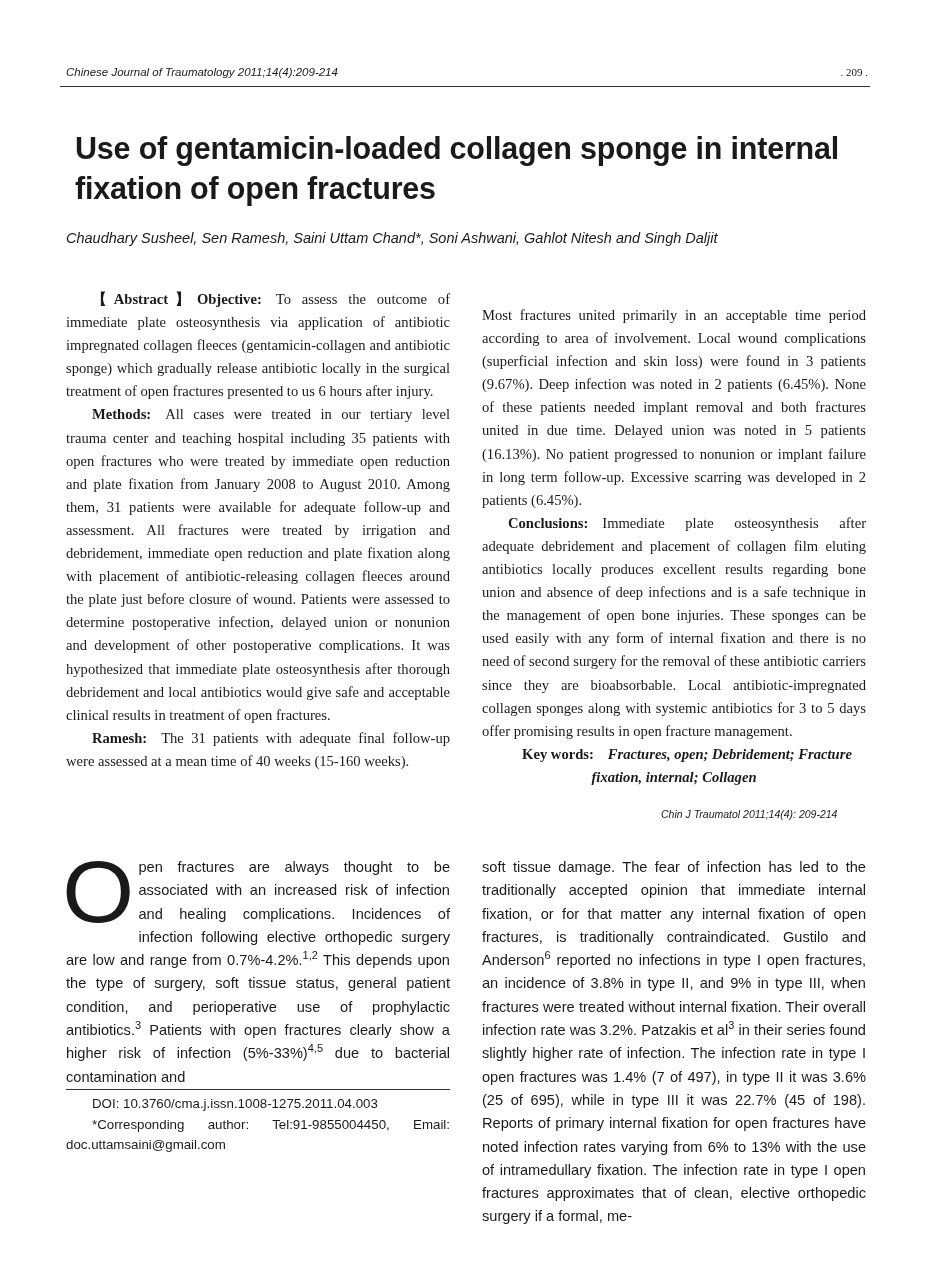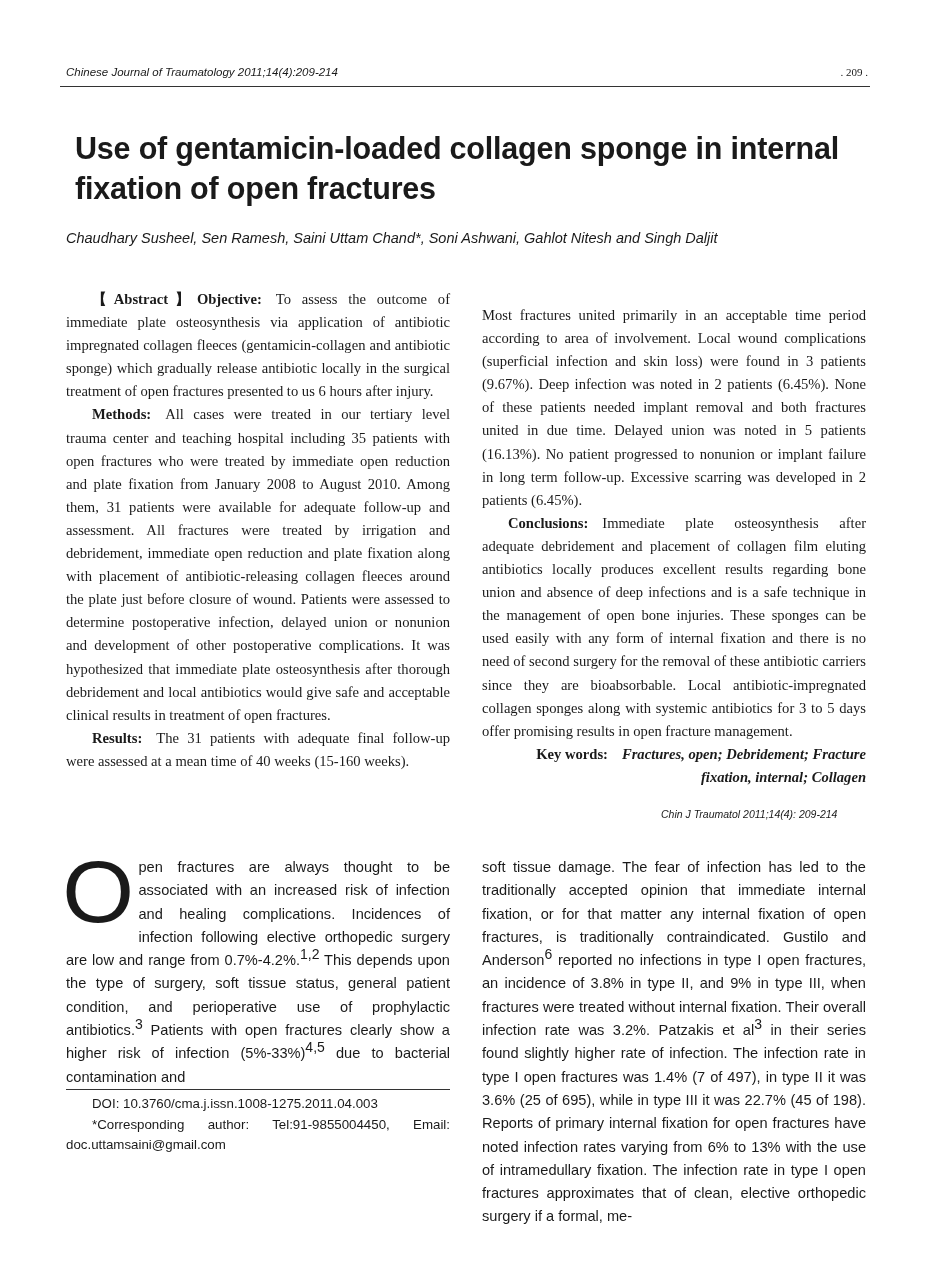--- a/index.html
+++ b/index.html
@@ -13,48 +13,48 @@
   .abs p { margin: 0; text-indent: 26px; }
   .abs b.lbl { font-weight: bold; margin-right: 14px; }
   .abs-left { left: 66px; top: 288px; width: 384px; }
   .abs-right { left: 482px; top: 288px; width: 384px; margin-top: 16px; }
   .cite { position: absolute; left: 637px; top: 808px; font-family: "Liberation Sans", sans-serif; font-style: italic; font-size: 10.5px; margin-left: 24px; }
   .body { position: absolute; font-family: "Liberation Sans", sans-serif; font-size: 14.6px; line-height: 23.3px; text-align: justify; }
   .body-left { left: 66px; top: 856px; width: 384px; }
   .body-right { left: 482px; top: 856px; width: 384px; }
   .body p { margin: 0; }
   .dropcap { float: left; font-family: "Liberation Sans", sans-serif; font-size: 88px; line-height: 68px; margin: 2px 6px 0 -2px; font-weight: normal; transform: scaleX(1.05); }
-  sup { font-size: 14px; line-height: 0; vertical-align: 6px; }
+  sup { font-size: 11px; line-height: 0; vertical-align: 6px; }
   .footrule { position: absolute; left: 66px; top: 1089px; width: 384px; border-top: 1.2px solid #333; }
   .foot { position: absolute; left: 66px; top: 1094px; width: 384px; font-family: "Liberation Sans", sans-serif; font-size: 13.3px; line-height: 20.5px; text-align: justify; }
   .foot p { margin: 0; text-indent: 26px; }
 </style>
 </head>
 <body>
 
 <div class="runhead">
   <span>Chinese Journal of Traumatology 2011;14(4):209-214</span>
   <span class="page">. 209 .</span>
 </div>
 <div class="headrule"></div>
 
 <h1 class="title">Use of gentamicin-loaded collagen sponge in internal fixation of open fractures</h1>
 
 <div class="authors">Chaudhary Susheel, Sen Ramesh, Saini Uttam Chand*, Soni Ashwani, Gahlot Nitesh and Singh Daljit</div>
 
 <div class="abs abs-left">
   <p><b>【Abstract】</b><b class="lbl">Objective:</b><span>To assess the outcome of immediate plate osteosynthesis via application of antibiotic impregnated collagen fleeces (gentamicin-collagen and antibiotic sponge) which gradually release antibiotic locally in the surgical treatment of open fractures presented to us 6 hours after injury.</span></p>
   <p><b class="lbl">Methods:</b><span>All cases were treated in our tertiary level trauma center and teaching hospital including 35 patients with open fractures who were treated by immediate open reduction and plate fixation from January 2008 to August 2010. Among them, 31 patients were available for adequate follow-up and assessment. All fractures were treated by irrigation and debridement, immediate open reduction and plate fixation along with placement of antibiotic-releasing collagen fleeces around the plate just before closure of wound. Patients were assessed to determine postoperative infection, delayed union or nonunion and development of other postoperative complications. It was hypothesized that immediate plate osteosynthesis after thorough debridement and local antibiotics would give safe and acceptable clinical results in treatment of open fractures.</span></p>
-  <p><b class="lbl">Results:</b><span>The 31 patients with adequate final follow-up were assessed at a mean time of 40 weeks (15-160 weeks).</span></p>
+  <p><b class="lbl">Ramesh:</b><span>The 31 patients with adequate final follow-up were assessed at a mean time of 40 weeks (15-160 weeks).</span></p>
 </div>
 
 <div class="abs abs-right">
   <p style="text-indent:0"><span>Most fractures united primarily in an acceptable time period according to area of involvement. Local wound complications (superficial infection and skin loss) were found in 3 patients (9.67%). Deep infection was noted in 2 patients (6.45%). None of these patients needed implant removal and both fractures united in due time. Delayed union was noted in 5 patients (16.13%). No patient progressed to nonunion or implant failure in long term follow-up. Excessive scarring was developed in 2 patients (6.45%).</span></p>
   <p><b class="lbl">Conclusions:</b><span>Immediate plate osteosynthesis after adequate debridement and placement of collagen film eluting antibiotics locally produces excellent results regarding bone union and absence of deep infections and is a safe technique in the management of open bone injuries. These sponges can be used easily with any form of internal fixation and there is no need of second surgery for the removal of these antibiotic carriers since they are bioabsorbable. Local antibiotic-impregnated collagen sponges along with systemic antibiotics for 3 to 5 days offer promising results in open fracture management.</span></p>
-  <p style="text-align:right"><b class="lbl">Key words:</b><b><i>Fractures, open; Debridement; Fracture fixation, internal; Collagen</i></b></p>
+  <p style="text-align:center"><b class="lbl">Key words:</b><b><i>Fractures, open; Debridement; Fracture fixation, internal; Collagen</i></b></p>
 </div>
 
 <div class="cite">Chin J Traumatol 2011;14(4): 209-214</div>
 
 <div class="body body-left">
   <p><span class="dropcap">O</span><span>pen fractures are always thought to be associated with an increased risk of infection and healing complications. Incidences of infection following elective orthopedic surgery are low and range from 0.7%-4.2%.</span><sup>1,2</sup><span> This depends upon the type of surgery, soft tissue status, general patient condition, and perioperative use of prophylactic antibiotics.</span><sup>3</sup><span> Patients with open fractures clearly show a higher risk of infection (5%-33%)</span><sup>4,5</sup><span> due to bacterial contamination and</span></p>
 </div>
 
 <div class="body body-right">
   <p><span>soft tissue damage. The fear of infection has led to the traditionally accepted opinion that immediate internal fixation, or for that matter any internal fixation of open fractures, is traditionally contraindicated. Gustilo and Anderson</span><sup>6</sup><span> reported no infections in type I open fractures, an incidence of 3.8% in type II, and 9% in type III, when fractures were treated without internal fixation. Their overall infection rate was 3.2%. Patzakis et al</span><sup>3</sup><span> in their series found slightly higher rate of infection. The infection rate in type I open fractures was 1.4% (7 of 497), in type II it was 3.6% (25 of 695), while in type III it was 22.7% (45 of 198). Reports of primary internal fixation for open fractures have noted infection rates varying from 6% to 13% with the use of intramedullary fixation. The infection rate in type I open fractures approximates that of clean, elective orthopedic surgery if a formal, me-</span></p>

